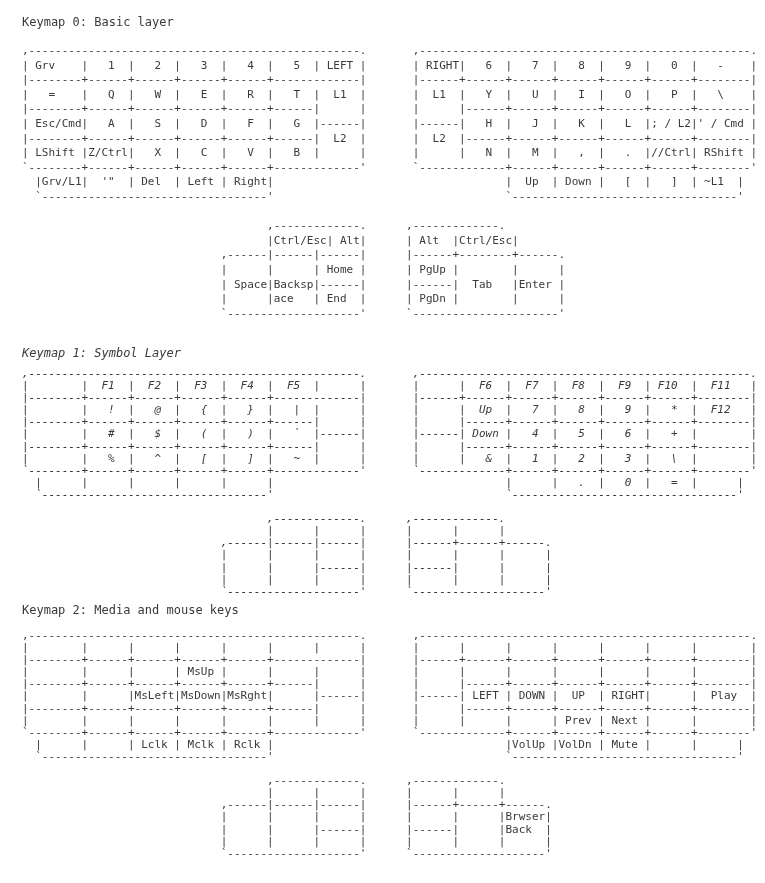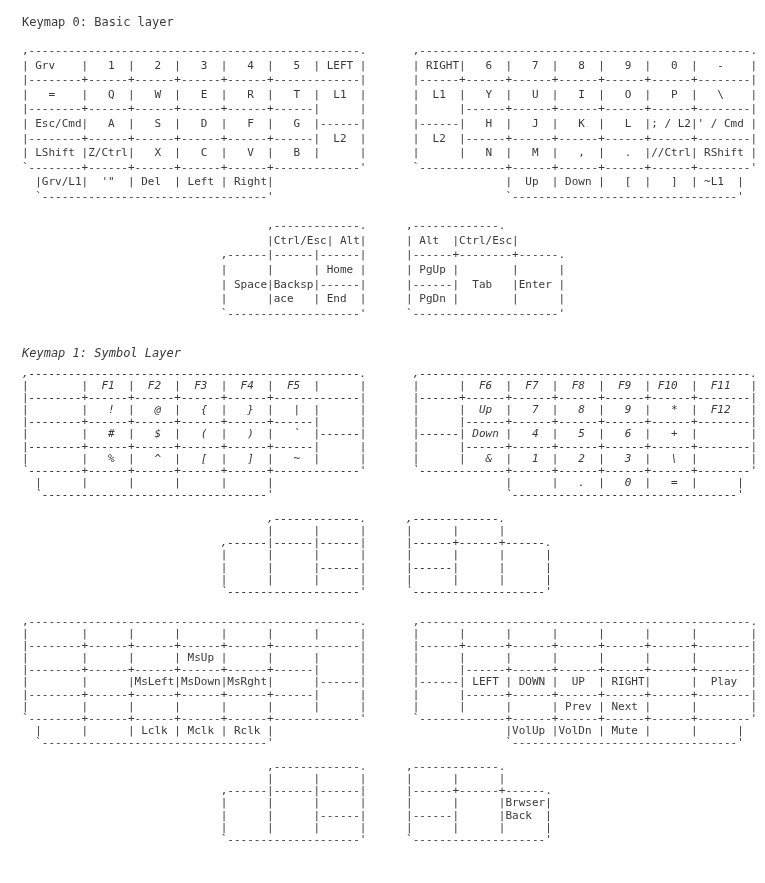--- a/index.html
+++ b/index.html
@@ -73,20 +73,21 @@
                                      ,-------------.      ,-------------.
                                      |      |      |      |      |      |
                               ,------|------|------|      |------+------+------.
                               |      |      |      |      |      |      |      |
                               |      |      |------|      |------|      |      |
                               |      |      |      |      |      |      |      |
                               `--------------------'      `--------------------'</pre>
   </div>
 
   <div class="section" id="sec2">
+    <div class="sec-title">Keymap 2: Media and mouse keys</div>
     <pre class="art">,--------------------------------------------------.       ,--------------------------------------------------.
 |        |      |      |      |      |      |      |       |      |      |      |      |      |      |        |
 |--------+------+------+------+------+-------------|       |------+------+------+------+------+------+--------|
 |        |      |      | MsUp |      |      |      |       |      |      |      |      |      |      |        |
 |--------+------+------+------+------+------|      |       |      |------+------+------+------+------+--------|
 |        |      |MsLeft|MsDown|MsRght|      |------|       |------| LEFT | DOWN |  UP  | RIGHT|      |  Play  |
 |--------+------+------+------+------+------|      |       |      |------+------+------+------+------+--------|
 |        |      |      |      |      |      |      |       |      |      |      | Prev | Next |      |        |
 `--------+------+------+------+------+-------------'       `-------------+------+------+------+------+--------'
   |      |      | Lclk | Mclk | Rclk |                                   |VolUp |VolDn | Mute |      |      |

